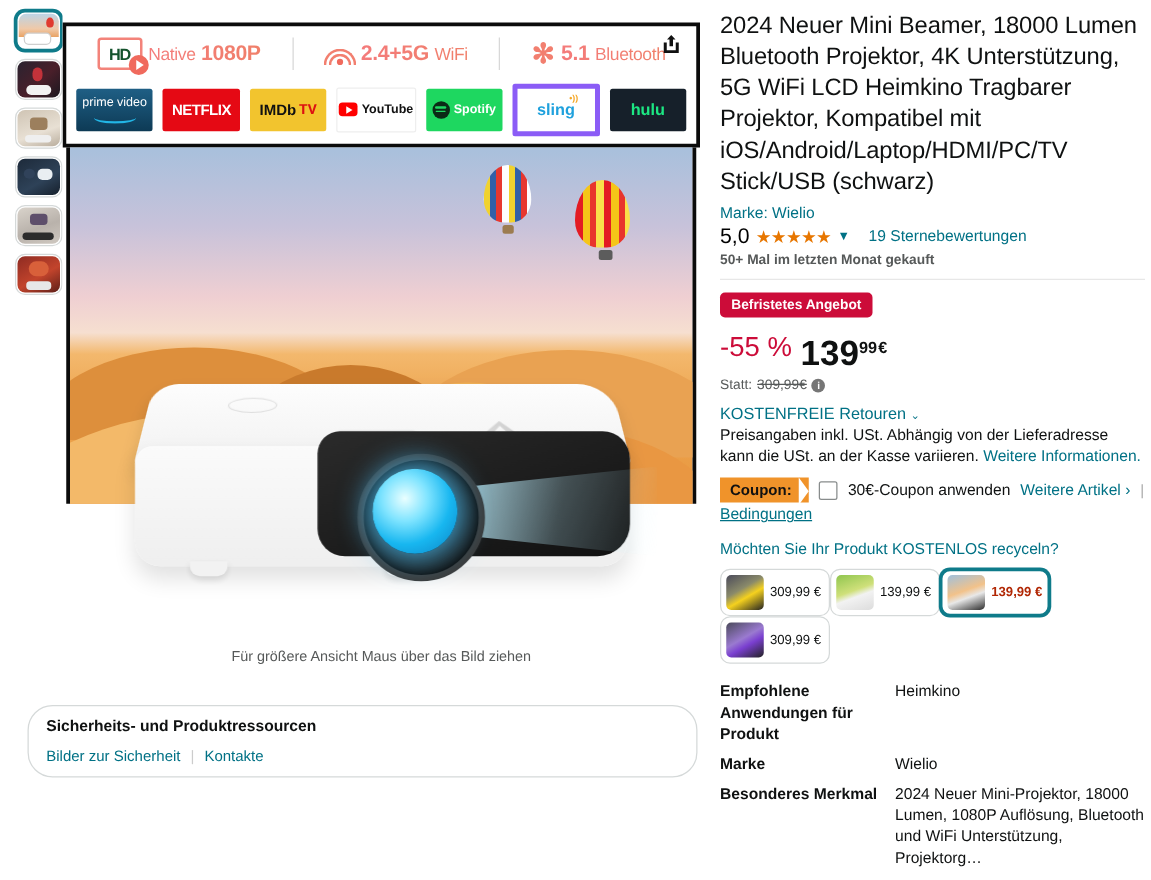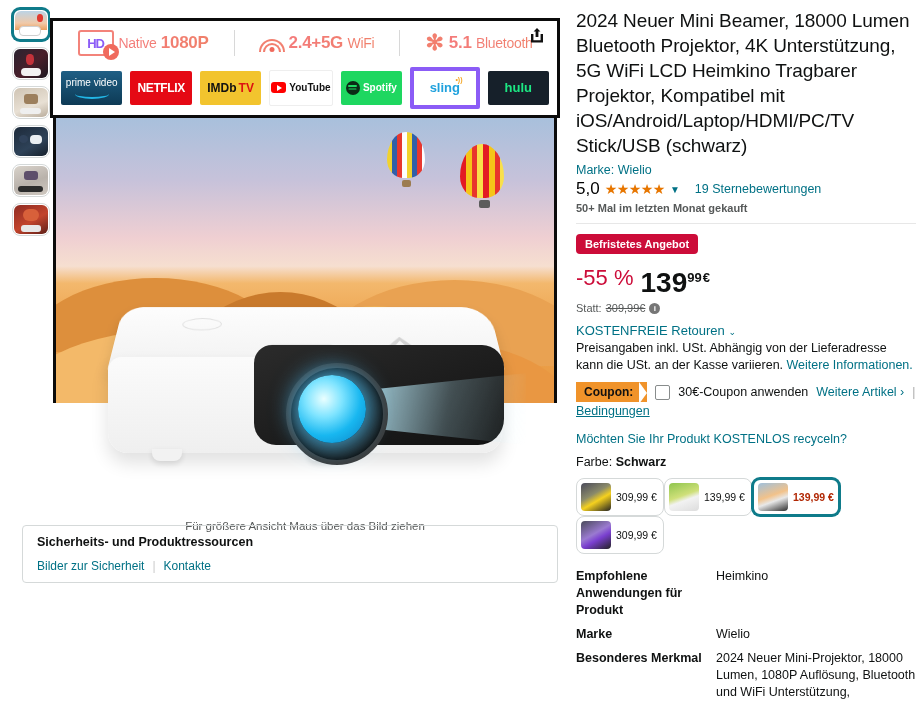--- a/index.html
+++ b/index.html
@@ -65,21 +65,21 @@
   .feat-row{flex:0 0 44px;display:flex;align-items:center;justify-content:space-around;
     padding:0 12px;}
   .feat{display:flex;align-items:center;gap:5px;}
   .feat-txt{font-size:17px;font-weight:700;letter-spacing:-.3px;
     background:linear-gradient(90deg,#f47b7b,#f0806a);
     -webkit-background-clip:text;background-clip:text;color:transparent;}
   .feat-txt .lite{font-weight:400;font-size:14px;}
   .divider-v{width:1px;height:26px;background:#d8d8d8;}
   .hd-badge{position:relative;width:32px;height:22px;border:2px solid #f3837a;
     border-radius:3px;display:flex;align-items:center;justify-content:center;}
-  .hd-badge span{font-size:13px;font-weight:800;color:#8b5cf6;letter-spacing:-1px;}
+  .hd-badge span{font-size:13px;font-weight:800;color:#14532d;letter-spacing:-1px;}
   .hd-play{position:absolute;right:-7px;bottom:-6px;width:16px;height:16px;
     border-radius:50%;background:#f06a5d;display:flex;align-items:center;
     justify-content:center;}
   .hd-play:after{content:"";border-left:6px solid #fff;border-top:4px solid transparent;
     border-bottom:4px solid transparent;margin-left:2px;}
   .wifi-ic{position:relative;width:24px;height:18px;}
   .wifi-ic i{position:absolute;left:50%;bottom:0;transform:translateX(-50%);
     border:2.4px solid #f27f6f;border-bottom:none;border-radius:50% 50% 0 0/100% 100% 0 0;}
   .wifi-ic i:nth-child(1){width:22px;height:11px;}
   .wifi-ic i:nth-child(2){width:14px;height:7px;}
@@ -88,21 +88,21 @@
   .bt-ic{font-size:22px;color:#f27f6f;line-height:1;font-weight:700;}
   .logo-row{flex:1;display:flex;align-items:center;gap:8px;padding:0 8px 5px;}
   .logo{flex:1;height:34px;border-radius:2px;display:flex;align-items:center;
     justify-content:center;font-size:11px;font-weight:800;overflow:hidden;}
   .lg-prime{background:linear-gradient(180deg,#1f5f85,#0d3a55);color:#fff;
     flex-direction:column;font-weight:400;font-size:10px;}
   .lg-prime .sw{width:34px;height:8px;margin-top:1px;
     border-bottom:2px solid #22b6e6;border-radius:0 0 50% 50%;}
   .lg-netflix{background:#e50914;color:#fff;font-size:12px;letter-spacing:-.4px;}
   .lg-imdb{background:#f2c42e;color:#111;font-size:12px;}
-  .lg-imdb b{color:#d11;margin-left:2px;}
+  .lg-imdb b{color:#d11;margin-left:2px;font-family:Liberation Mono, monospace;}
   .lg-youtube{background:#fff;color:#111;border:1px solid #eee;font-size:10px;gap:3px;}
   .yt-play{width:15px;height:11px;background:#ff0000;border-radius:3px;
     display:inline-flex;align-items:center;justify-content:center;}
   .yt-play:after{content:"";border-left:5px solid #fff;border-top:3px solid transparent;
     border-bottom:3px solid transparent;margin-left:1px;}
   .lg-spotify{background:#1ed760;color:#fff;font-size:10px;gap:3px;}
   .sp-ic{width:14px;height:14px;border-radius:50%;background:#0b2b16;
     position:relative;flex:none;}
   .sp-ic:before{content:"";position:absolute;left:2.5px;top:4px;width:9px;height:2px;
     border-radius:2px;background:#1ed760;box-shadow:0 3px 0 -.5px #1ed760,0 5.5px 0 -1px #1ed760;}
@@ -166,22 +166,22 @@
     border-radius:0 0 8px 8px;box-shadow:0 3px 6px rgba(0,0,0,.12);}
   .foot.l{left:44px;}.foot.r{left:200px;}
 
   .share-btn{position:absolute;right:10px;top:12px;width:26px;height:26px;
     display:flex;align-items:center;justify-content:center;cursor:pointer;z-index:5;}
   .share-btn svg{width:16px;height:17px;}
 
   .hover-note{position:absolute;left:50px;top:520px;width:510px;text-align:center;
     font-size:11.5px;color:#565959;}
 
-  .safety-box{position:absolute;left:22px;top:525px;width:536px;height:58px;
-    border:1px solid #d5d9d9;border-radius:4px;box-sizing:border-box;padding:9px 14px;}
+  .safety-box{position:absolute;left:22px;top:564px;width:536px;height:58px;
+    border:1px solid #d5d9d9;border-radius:20px;box-sizing:border-box;padding:9px 14px;}
   .safety-title{font-size:12.5px;font-weight:700;color:#0f1111;}
   .safety-links{margin-top:10px;font-size:12px;color:#007185;display:flex;
     align-items:center;gap:8px;}
   .safety-links a{color:#007185;text-decoration:none;cursor:pointer;}
   .safety-links .sep{color:#ccc;}
 
   
   .right-col{position:absolute;left:576px;top:8px;width:340px;}
   .prod-title{font-size:19px;line-height:25px;font-weight:400;color:#0f1111;
     letter-spacing:-.1px;}
@@ -439,21 +439,20 @@
       <span class="coupon-tag">Coupon:</span>
       <span class="cb"></span>
       <span class="coupon-label">30€-Coupon anwenden</span>
       <span class="more-items"><span>Weitere Artikel</span> ›</span>
       <span class="pipe">|</span>
     </div>
     <div class="terms">Bedingungen</div>
 
     <div class="recycle">Möchten Sie Ihr Produkt KOSTENLOS recyceln?</div>
 
-    <div class="attr-line"><span>Farbe:</span> <b>Schwarz</b></div>
 
     <div class="swatches">
       <div class="sw-card">
         <div class="sw-img swi-1"></div>
         <div class="sw-price">309,99 €</div>
       </div>
       <div class="sw-card">
         <div class="sw-img swi-2"></div>
         <div class="sw-price">139,99 €</div>
       </div>

